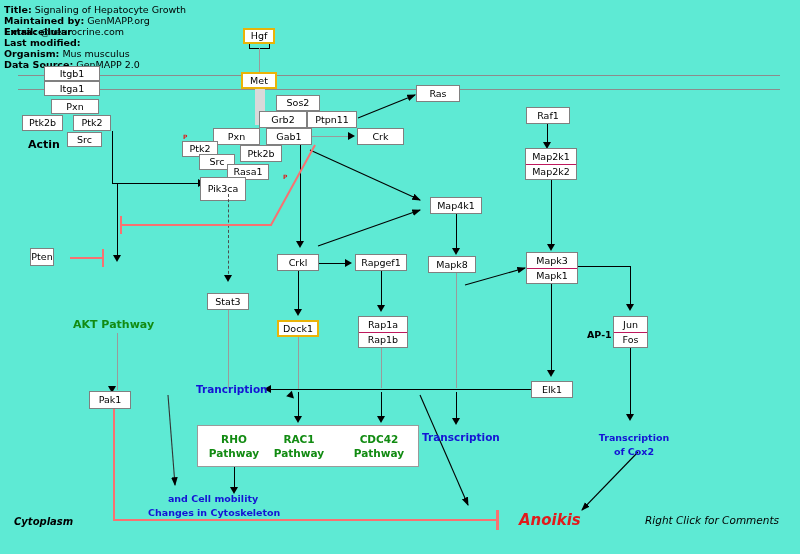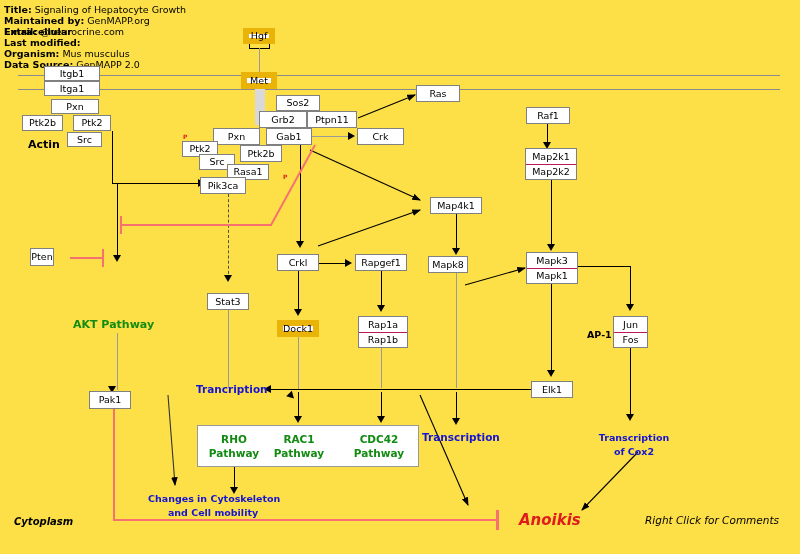--- a/index.html
+++ b/index.html
@@ -1,32 +1,32 @@
 <!DOCTYPE html>
 <html><head>
 <meta charset="utf-8">
 <style>
   html,body{margin:0;padding:0;background:#ffffff;}
   body{font-family:"DejaVu Sans","Liberation Sans",sans-serif;}
-  #canvas{position:relative;width:800px;height:554px;background:#fde047;overflow:hidden;}
+  #canvas{position:relative;width:800px;height:554px;background:#5eead4;overflow:hidden;}
 
   
   .meta{position:absolute;left:4px;font-size:9.5px;color:#000;white-space:nowrap;line-height:11px;}
   .meta b{font-weight:bold;}
   .meta .val{font-weight:normal;}
 
   
   .gene{
     position:absolute;box-sizing:border-box;
     background:#fff;border:1px solid #808080;
     font-size:9.5px;color:#000;text-align:center;
     display:flex;align-items:center;justify-content:center;
     line-height:1;
   }
-  .gene.dark{border:6px solid #eab308;}
+  .gene.dark{border:2px solid #eab308;}
   .stack{position:absolute;box-sizing:border-box;background:#fff;border:1px solid #808080;display:flex;flex-direction:column;}
   .stack>div{flex:1;display:flex;align-items:center;justify-content:center;font-size:9.5px;color:#000;}
   .stack>div+div{border-top:1px solid #be185d;}
 
   
   .ln{position:absolute;background:#4d4d4d;}
   .ln.h{height:1px;}
   .ln.v{width:1px;}
   .ln.blk{background:#000;}
   .ln.gry{background:#9a9a9a;}
@@ -154,21 +154,21 @@
   </div>
   <div class="gene" style="left:240px;top:145px;width:42px;height:17px;">
     <span>Ptk2b</span>
   </div>
   <div class="gene" style="left:199px;top:154px;width:36px;height:16px;">
     <span>Src</span>
   </div>
   <div class="gene" style="left:227px;top:164px;width:42px;height:16px;">
     <span>Rasa1</span>
   </div>
-  <div class="gene" style="left:200px;top:177px;width:46px;height:17px;">
+  <div class="gene" style="left:200px;top:177px;width:46px;height:24px;">
     <span>Pik3ca</span>
   </div>
   <div class="lbl pmark" style="left:283px;top:173px;">P</div>
 
   <div class="ln gry h" style="left:312px;top:136px;width:38px;"></div>
   <div class="ar right" style="left:348px;top:132px;"></div>
   <div class="gene" style="left:357px;top:128px;width:47px;height:17px;">
     <span>Crk</span>
   </div>
 
@@ -200,21 +200,21 @@
     <div>Map2k2</div>
   </div>
   <div class="ln blk v" style="left:551px;top:180px;height:68px;"></div>
   <div class="ar down" style="left:547px;top:244px;"></div>
 
   <div class="gene" style="left:430px;top:197px;width:52px;height:17px;">
     <span>Map4k1</span>
   </div>
   <div class="ln blk v" style="left:456px;top:214px;height:38px;"></div>
   <div class="ar down" style="left:452px;top:248px;"></div>
-  <div class="gene" style="left:428px;top:256px;width:40px;height:17px;">
+  <div class="gene" style="left:428px;top:256px;width:48px;height:17px;">
     <span>Mapk8</span>
   </div>
   <div class="ln gry v" style="left:456px;top:273px;height:115px;"></div>
   <div class="ln blk v" style="left:456px;top:392px;height:30px;"></div>
   <div class="ar down" style="left:452px;top:418px;"></div>
 
   <div class="stack" style="left:526px;top:252px;width:52px;height:32px;">
     <div>Mapk3</div>
     <div>Mapk1</div>
   </div>
@@ -316,22 +316,22 @@
   </div>
   <div class="pwtxt" style="left:345px;top:432px;width:68px;">
     <div>CDC42</div>
     <div>Pathway</div>
   </div>
 
   <div class="ln blk v" style="left:234px;top:467px;height:24px;"></div>
   <div class="ar down" style="left:230px;top:487px;"></div>
 
   <div class="lbl blue center" style="left:148px;top:492px;width:130px;line-height:14px;">
+    <div>and Cell mobility</div>
     <div>Changes in Cytoskeleton</div>
-    <div>and Cell mobility</div>
   </div>
 
   <div class="lbl blue" style="left:422px;top:431px;font-size:10.5px;">Transcription</div>
   <div class="lbl blue center" style="left:588px;top:431px;width:92px;line-height:14px;">
     <div>Transcription</div>
     <div>of Cox2</div>
   </div>
 
   <div class="lbl ital" style="left:14px;top:516px;font-size:10px;">Cytoplasm</div>
   <div class="lbl red-ital" style="left:519px;top:511px;">Anoikis</div>

